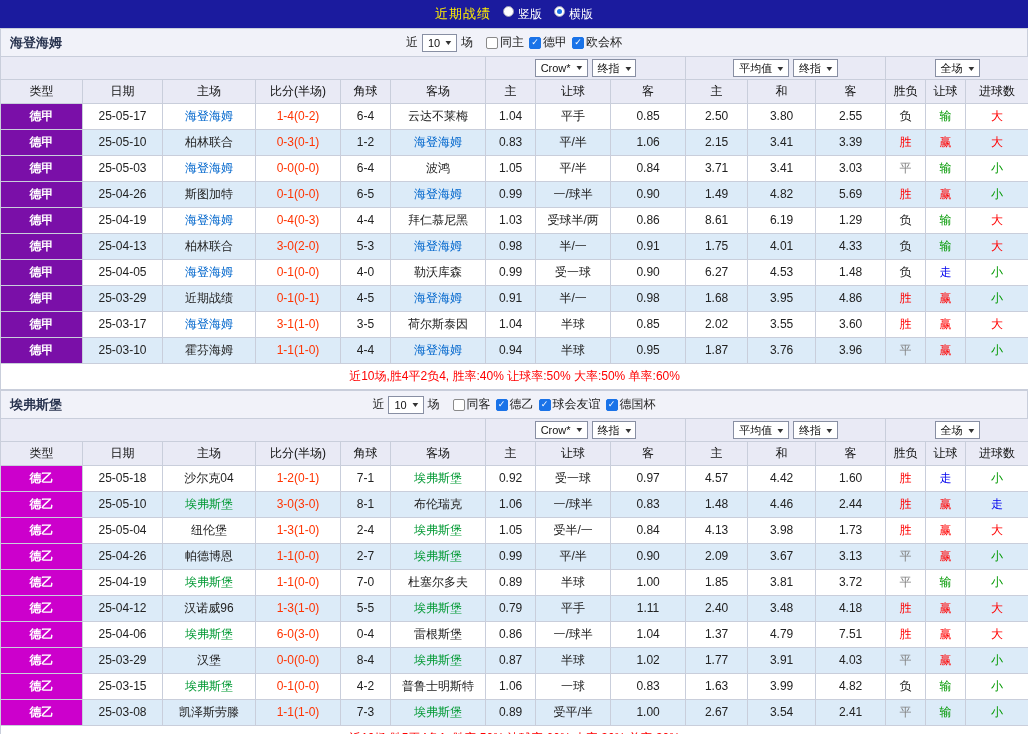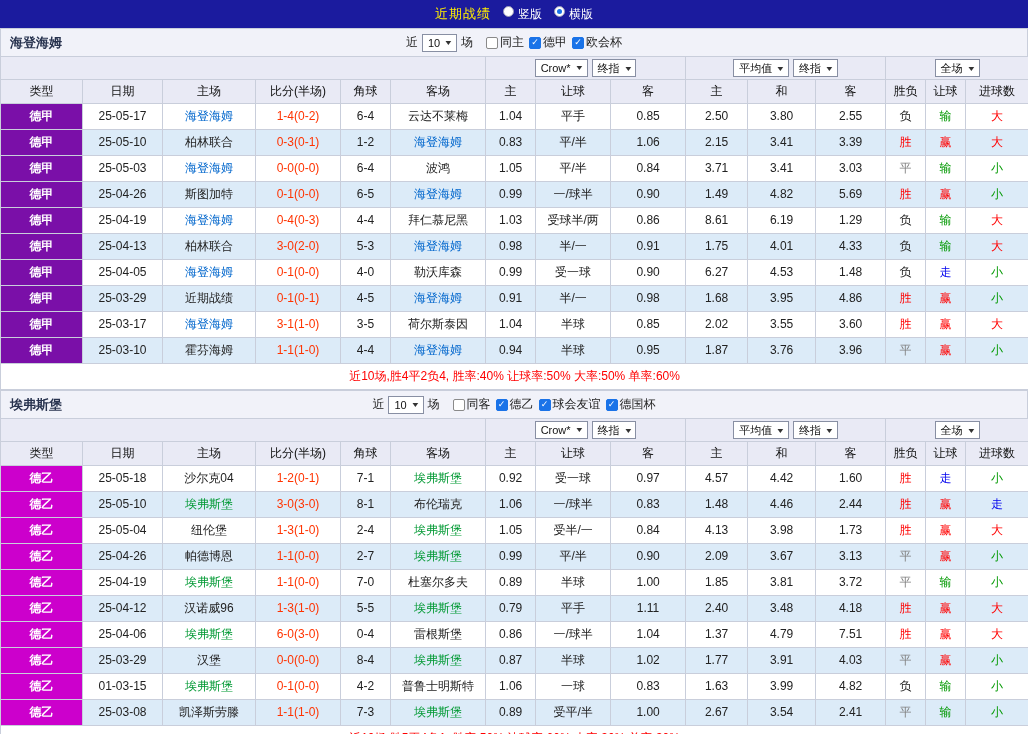--- a/index.html
+++ b/index.html
@@ -549,21 +549,21 @@
             <td>1.02</td>
             <td>1.77</td>
             <td>3.91</td>
             <td>4.03</td>
             <td style="color: rgb(128, 128, 128);">平</td>
             <td style="color: rgb(255, 0, 0);">赢</td>
             <td style="color: rgb(0, 153, 0);">小</td>
           </tr>
           <tr>
             <td class="league-cell" style="background: rgb(204, 0, 204);">德乙</td>
-            <td>01-03-15</td>
+            <td>25-03-15</td>
             <td class="team-cell" style="color: rgb(0, 153, 51);">埃弗斯堡</td>
             <td class="score-cell" style="color: rgb(255, 51, 0);">0-1(0-0)</td>
             <td>4-2</td>
             <td class="team-cell">普鲁士明斯特</td>
             <td>1.06</td>
             <td>一球</td>
             <td>0.83</td>
             <td>1.63</td>
             <td>3.99</td>
             <td>4.82</td>

